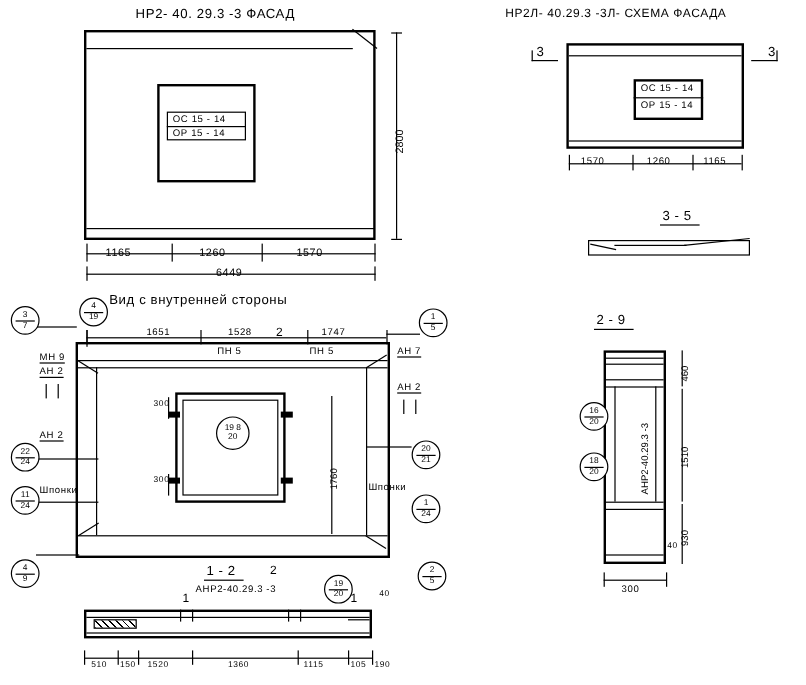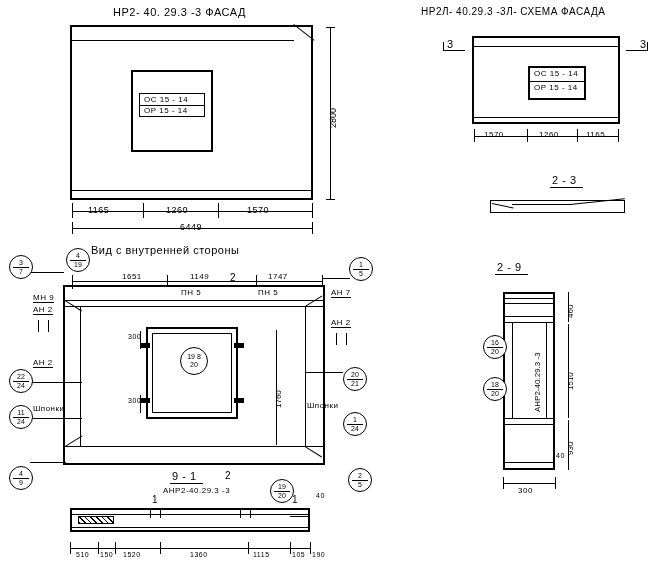--- a/index.html
+++ b/index.html
@@ -76,21 +76,21 @@
 
 <div class="ln" style="left:474px;top:136px;width:144px;height:1px;"></div>
 <div class="ln" style="left:474px;top:129px;width:1px;height:13px;"></div>
 <div class="ln" style="left:527px;top:129px;width:1px;height:13px;"></div>
 <div class="ln" style="left:577px;top:129px;width:1px;height:13px;"></div>
 <div class="ln" style="left:618px;top:129px;width:1px;height:13px;"></div>
 <div class="lbl s" style="left:484px;top:130px;">1570</div>
 <div class="lbl s" style="left:539px;top:130px;">1260</div>
 <div class="lbl s" style="left:586px;top:130px;">1165</div>
 
-<div class="lbl b" style="left:552px;top:174px;font-size:11px;">2 - 3</div>
+<div class="lbl b" style="left:552px;top:174px;font-size:11px;">3 - 5</div>
 <div class="ln" style="left:550px;top:187px;width:33px;height:1px;"></div>
 <div class="box" style="left:490px;top:200px;width:135px;height:13px;"></div>
 <div class="ln" style="left:512px;top:204px;width:60px;height:1px;"></div>
 <div class="ln" style="left:492px;top:203px;width:22px;height:1px;transform:rotate(12deg);transform-origin:0 0;"></div>
 <div class="ln" style="left:570px;top:204px;width:55px;height:1px;transform:rotate(-6deg);transform-origin:0 0;"></div>
 
 <div class="lbl b" style="left:497px;top:261px;font-size:11px;">2 - 9</div>
 <div class="ln" style="left:495px;top:274px;width:33px;height:1px;"></div>
 
 <div class="box2" style="left:503px;top:292px;width:52px;height:178px;"></div>
@@ -143,21 +143,21 @@
   <div style="white-space:pre;">19 8
 20</div>
 </div>
 
 <div class="ln" style="left:72px;top:281px;width:250px;height:1px;"></div>
 <div class="ln" style="left:72px;top:275px;width:1px;height:12px;"></div>
 <div class="ln" style="left:167px;top:275px;width:1px;height:12px;"></div>
 <div class="ln" style="left:256px;top:275px;width:1px;height:12px;"></div>
 <div class="ln" style="left:322px;top:275px;width:1px;height:12px;"></div>
 <div class="lbl s" style="left:122px;top:272px;">1651</div>
-<div class="lbl s" style="left:190px;top:272px;">1149</div>
+<div class="lbl s" style="left:190px;top:272px;">1528</div>
 <div class="lbl s" style="left:268px;top:272px;">1747</div>
 <div class="lbl b" style="left:230px;top:272px;font-size:10px;">2</div>
 <div class="lbl s" style="left:181px;top:288px;">ПН 5</div>
 <div class="lbl s" style="left:258px;top:288px;">ПН 5</div>
 
 <div class="lbl s ul" style="left:33px;top:293px;">МН 9</div>
 <div class="lbl s ul" style="left:33px;top:305px;">АН 2</div>
 <div class="ln" style="left:38px;top:320px;width:1px;height:12px;"></div>
 <div class="ln" style="left:48px;top:320px;width:1px;height:12px;"></div>
 <div class="lbl s ul" style="left:33px;top:358px;">АН 2</div>
@@ -177,21 +177,21 @@
 <div class="vert s" style="left:274px;top:408px;">1760</div>
 
 <div class="ln" style="left:30px;top:272px;width:34px;height:1px;"></div>
 <div class="ln" style="left:72px;top:275px;width:1px;height:14px;"></div>
 <div class="ln" style="left:30px;top:382px;width:52px;height:1px;"></div>
 <div class="ln" style="left:30px;top:418px;width:52px;height:1px;"></div>
 <div class="ln" style="left:30px;top:462px;width:36px;height:1px;"></div>
 <div class="ln" style="left:305px;top:372px;width:38px;height:1px;"></div>
 <div class="ln" style="left:322px;top:278px;width:28px;height:1px;"></div>
 
-<div class="lbl b" style="left:172px;top:470px;font-size:11px;">9 - 1</div>
+<div class="lbl b" style="left:172px;top:470px;font-size:11px;">1 - 2</div>
 <div class="ln" style="left:170px;top:483px;width:33px;height:1px;"></div>
 <div class="lbl s" style="left:163px;top:486px;">АНР2-40.29.3  -3</div>
 <div class="lbl b" style="left:225px;top:470px;font-size:10px;">2</div>
 
 <div class="box2" style="left:70px;top:508px;width:240px;height:24px;"></div>
 <div class="ln" style="left:72px;top:514px;width:236px;height:1px;"></div>
 <div class="ln" style="left:72px;top:527px;width:236px;height:1px;"></div>
 <div class="box" style="left:78px;top:516px;width:36px;height:8px;"></div>
 <div class="hatch" style="left:79px;top:517px;width:34px;height:6px;"></div>
 <div class="ln" style="left:150px;top:508px;width:1px;height:10px;"></div>

